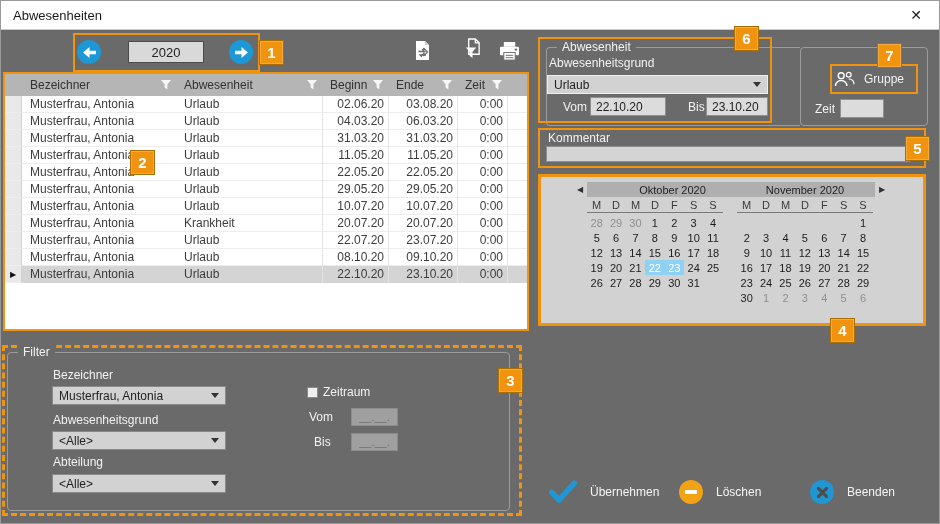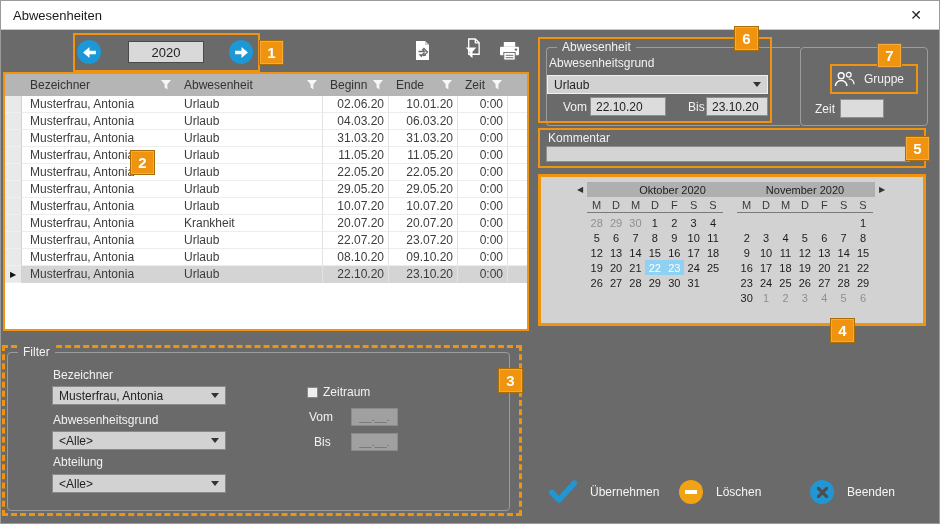--- a/index.html
+++ b/index.html
@@ -206,21 +206,21 @@
     </div>
     <div class="thcell"></div>
   </div>
   <div>
       <div class="trow">
         <div class="gut"></div>
         <div class="rin">
           <div class="c name">Musterfrau, Antonia</div>
           <div class="c name">Urlaub</div>
           <div class="c num">02.06.20</div>
-          <div class="c num">10.01.20</div>
+          <div class="c num">03.08.20</div>
           <div class="c num">0:00</div>
           <div class="c fill"></div>
         </div>
       </div>
       <div class="trow">
         <div class="gut"></div>
         <div class="rin">
           <div class="c name">Musterfrau, Antonia</div>
           <div class="c name">Urlaub</div>
           <div class="c num">04.03.20</div>

